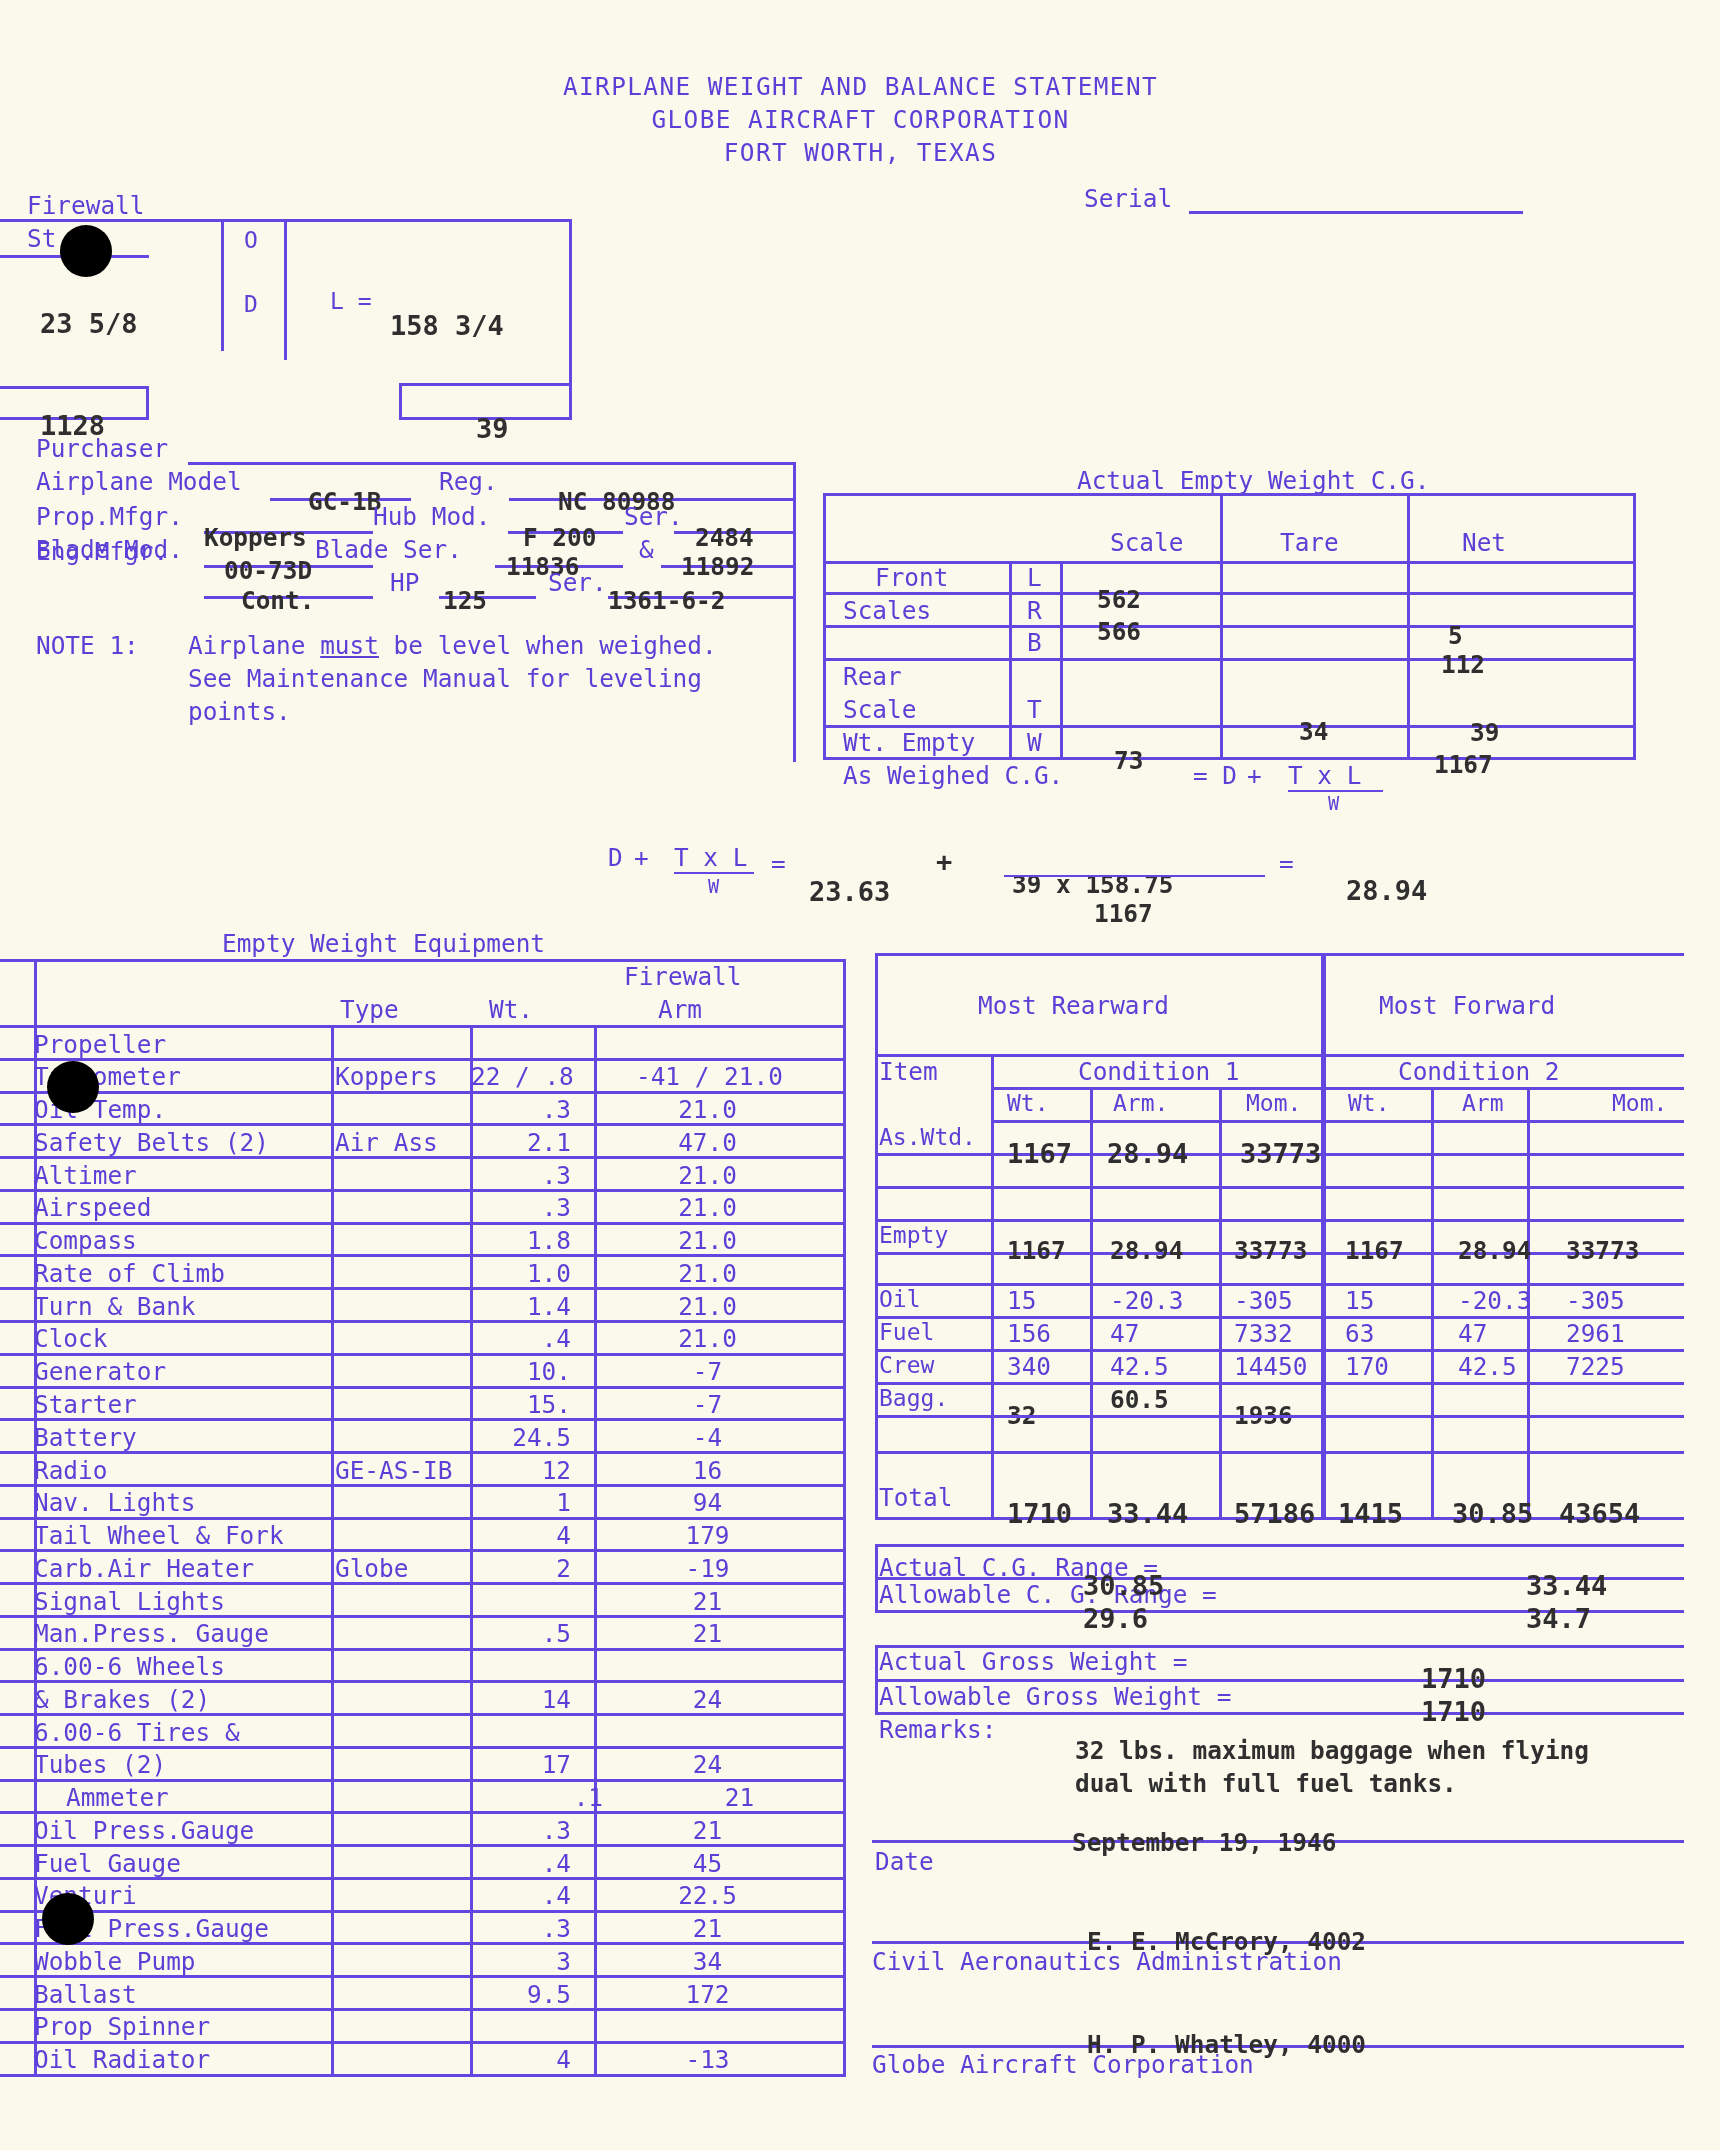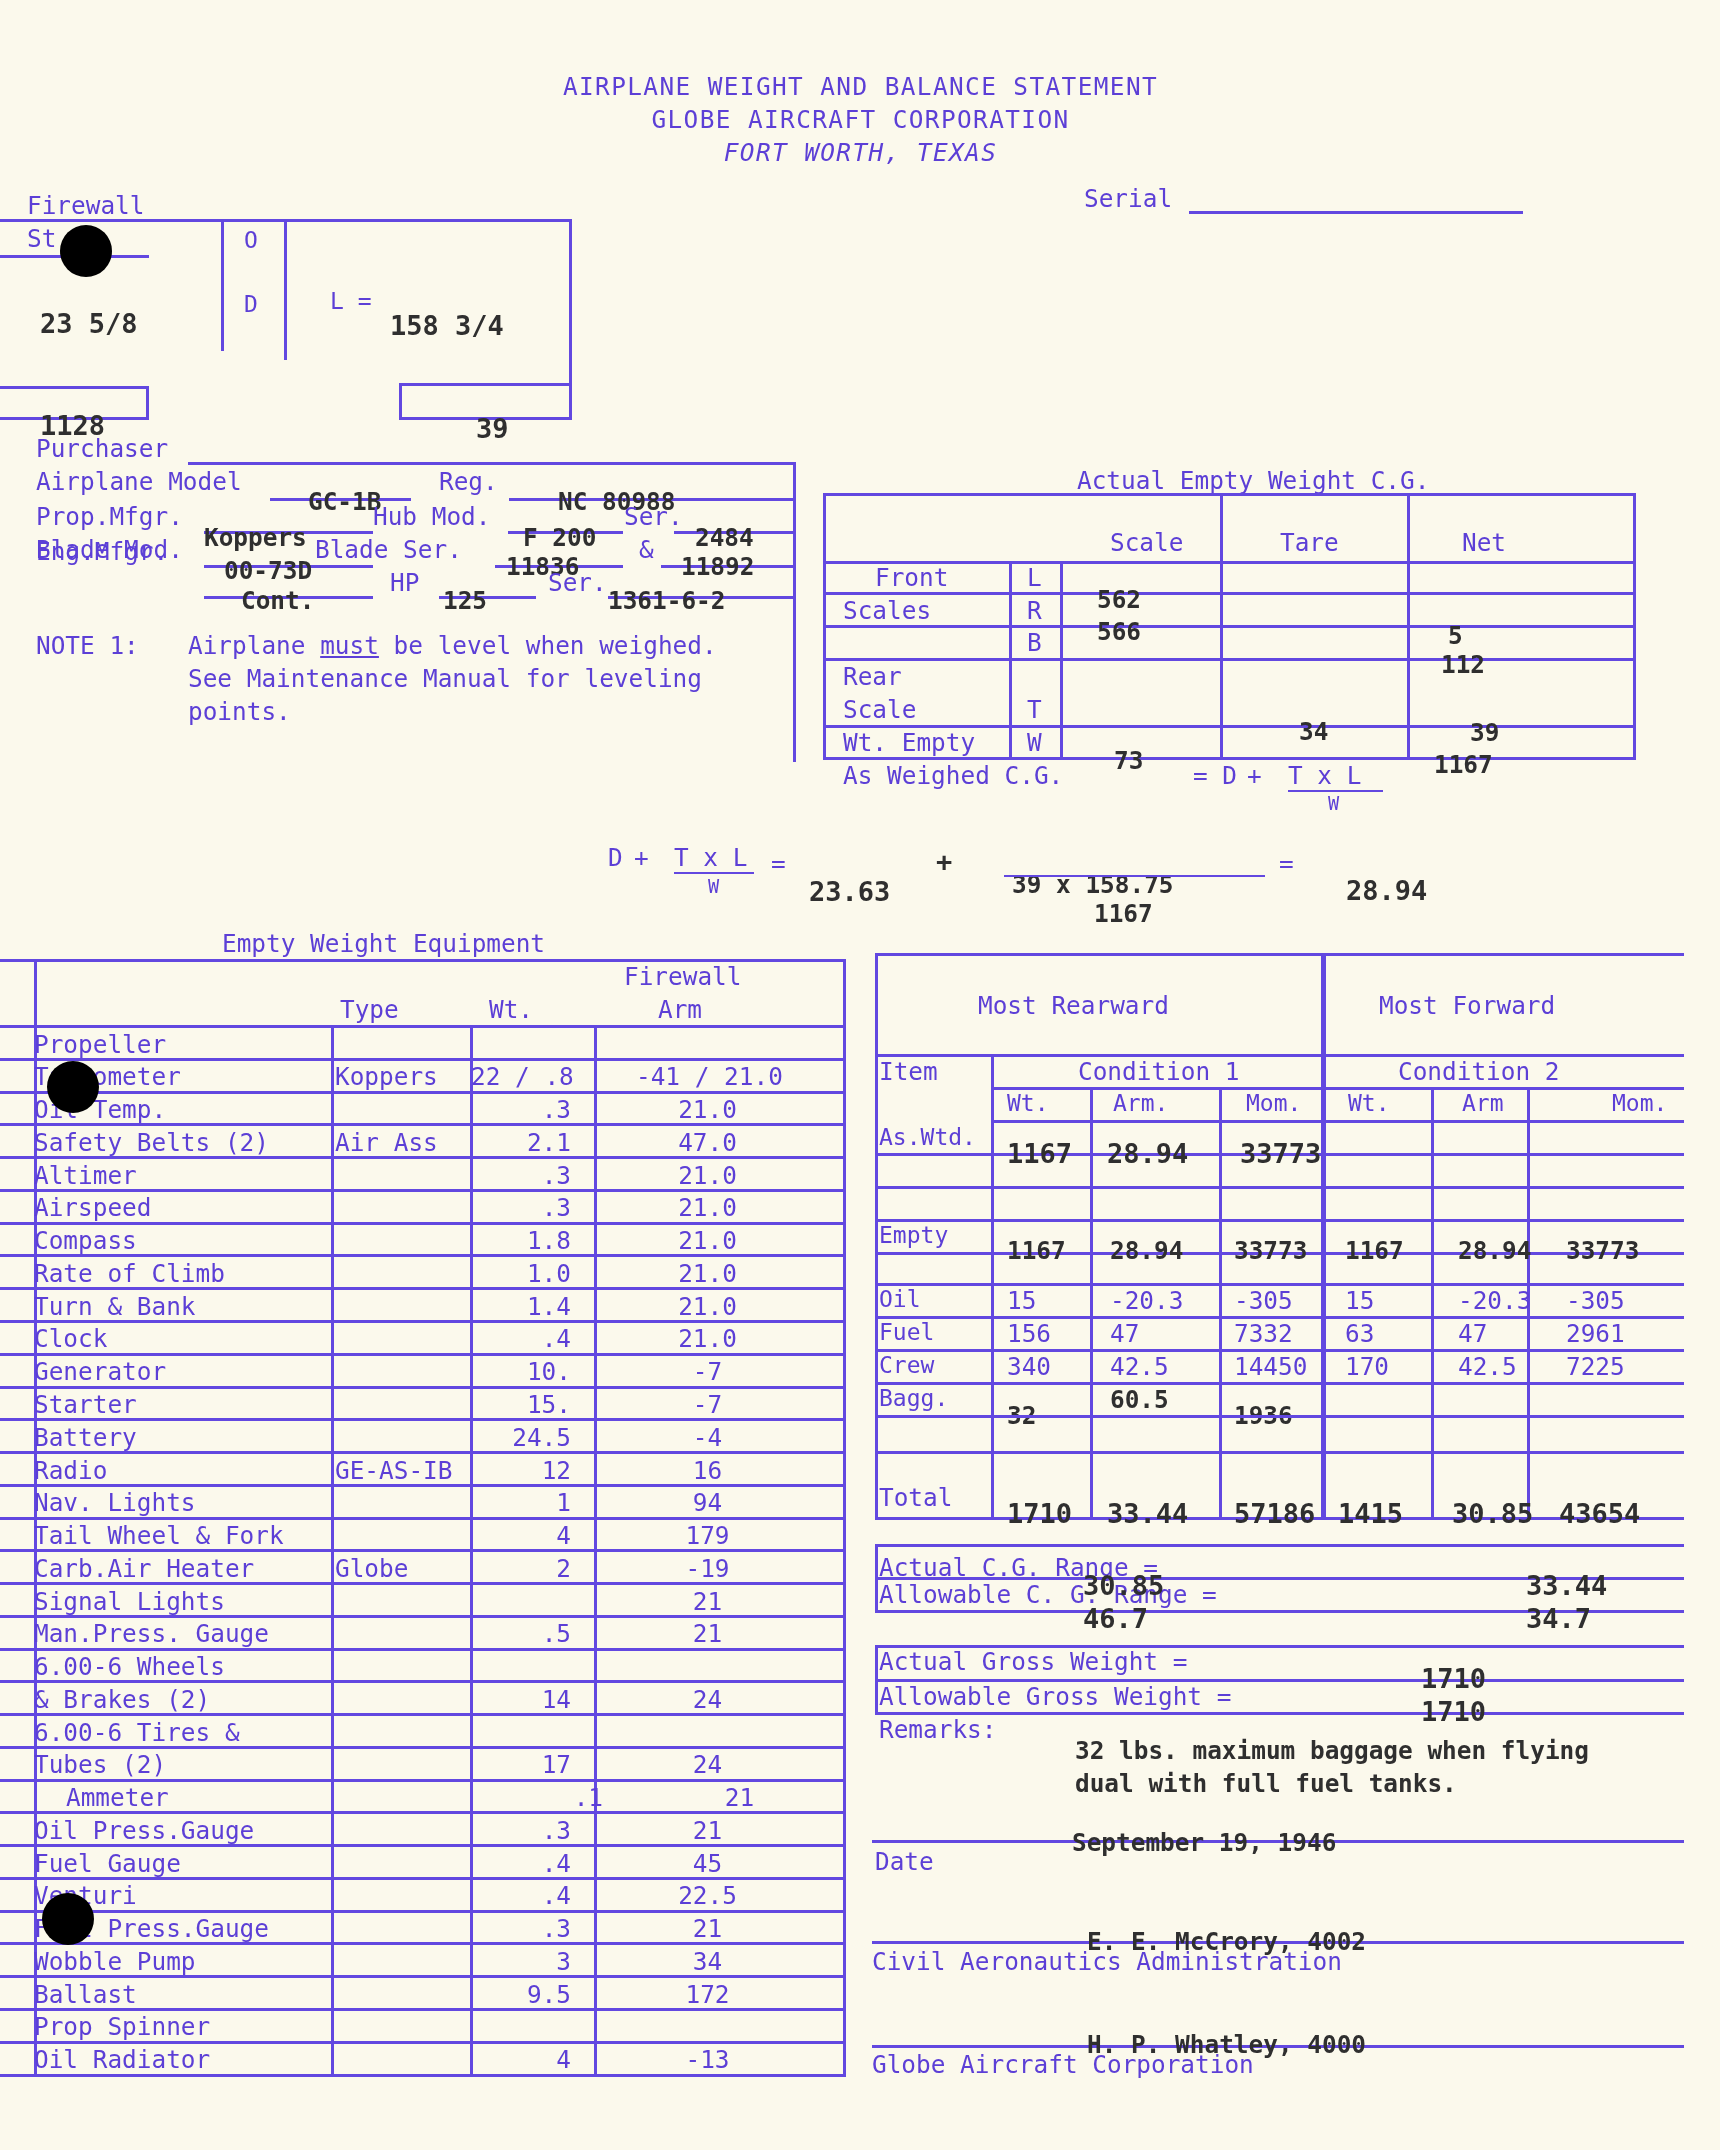--- a/index.html
+++ b/index.html
@@ -25,21 +25,21 @@
   .eq-name { left:0; }
   .eq-type { left:301px; }
   .eq-wt { left:437px; width:100px; text-align:right; }
   .eq-arm { left:602px; width:143px; text-align:center; }
 </style>
 </head>
 <body>
 
 <div class="title-line purple" style="top:72px;">AIRPLANE WEIGHT AND BALANCE STATEMENT</div>
 <div class="title-line purple" style="top:105px;">GLOBE AIRCRAFT CORPORATION</div>
-<div class="title-line purple" style="top:138px;font-style:italic;">FORT WORTH, TEXAS</div>
+<div class="title-line purple" style="top:138px;">FORT WORTH, TEXAS</div>
 
 <div class="abs purple t34" style="left:1084px;top:184px;">Serial</div>
 <div class="hl" style="left:1189px;top:211px;width:334px;"></div>
 <div class="abs t34 black" style="left:1197px;top:184px;"></div>
 
 <div class="abs purple t34" style="left:27px;top:191px;">Firewall</div>
 <div class="hl" style="left:0;top:219px;width:571px;"></div>
 <div class="abs purple t34" style="left:27px;top:224px;">St</div>
 <div class="hl" style="left:0;top:255px;width:149px;"></div>
 <div class="vl" style="left:221px;top:219px;height:132px;"></div>
@@ -487,21 +487,21 @@
 <div class="abs black t38" style="left:1559px;top:1498px;">43654</div>
 
 <div class="hl" style="left:875px;top:1544px;width:809px;"></div>
 <div class="vl" style="left:875px;top:1544px;height:69px;"></div>
 <div class="abs purple t34" style="left:879px;top:1547px;margin-top:6px;">Actual C.G. Range =</div>
 <div class="hl" style="left:875px;top:1577px;width:809px;"></div>
 <div class="abs purple t34" style="left:879px;top:1580px;">Allowable C. G. Range =</div>
 <div class="hl" style="left:875px;top:1610px;width:809px;"></div>
 <div class="abs black t38" style="left:1083px;top:1570px;">30.85</div>
 <div class="abs black t38" style="left:1526px;top:1570px;">33.44</div>
-<div class="abs black t38" style="left:1083px;top:1603px;">46.7</div>
+<div class="abs black t38" style="left:1083px;top:1603px;">29.6</div>
 <div class="abs black t38" style="left:1526px;top:1603px;">34.7</div>
 
 <div class="hl" style="left:875px;top:1645px;width:809px;"></div>
 <div class="vl" style="left:875px;top:1645px;height:70px;"></div>
 <div class="abs purple t34" style="left:879px;top:1647px;">Actual Gross Weight =</div>
 <div class="hl" style="left:875px;top:1679px;width:809px;"></div>
 <div class="abs purple t34" style="left:879px;top:1682px;">Allowable Gross Weight =</div>
 <div class="hl" style="left:875px;top:1712px;width:809px;"></div>
 <div class="abs black t38" style="left:1421px;top:1663px;">1710</div>
 <div class="abs black t38" style="left:1421px;top:1696px;">1710</div>

